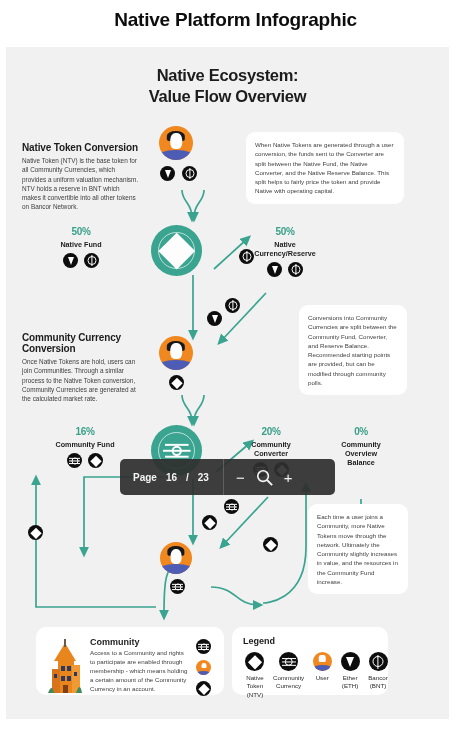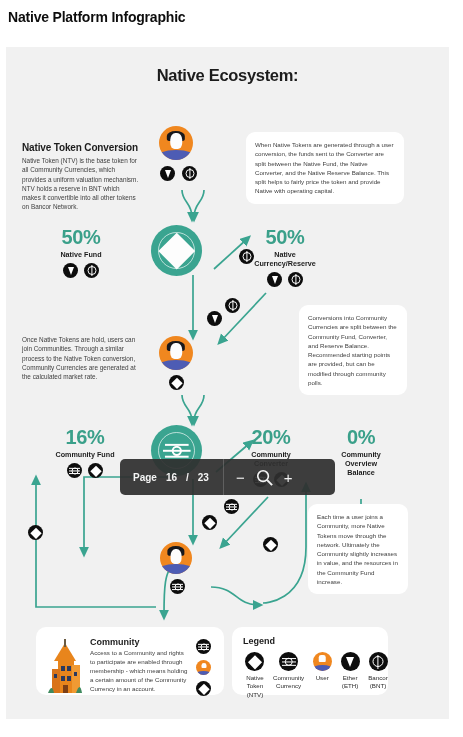--- a/index.html
+++ b/index.html
@@ -3,25 +3,26 @@
 <meta charset="utf-8">
 <style>
   * { box-sizing: border-box; margin: 0; padding: 0; }
   html, body {
     width: 463px; height: 737px;
     background: #ffffff;
     font-family: "Liberation Sans", sans-serif;
     overflow: hidden;
   }
   #page-title {
-    font-size: 14px;
+    font-size: 19px;
     font-weight: bold;
     color: #0d0d0d;
     padding: 9px 0 0 8px;
     letter-spacing: -0.2px;
+    text-align: center;
   }
   #infographic {
     position: absolute;
     left: 6px; top: 47px;
     width: 443px; height: 672px;
     background: #f1f1f1;
     overflow: hidden;
     padding-left: 41px;
   }
   #ig-title {
@@ -53,21 +54,21 @@
     border-radius: 9px;
     padding: 8px 9px;
     font-size: 6.2px;
     color: #3d3d3d;
     line-height: 1.5;
   }
 
   
   .pct-group { position: absolute; text-align: center; }
   .pct {
-    font-size: 20px; font-weight: bold; color: #3aa08a;
+    font-size: 10px; font-weight: bold; color: #3aa08a;
     letter-spacing: -0.4px; line-height: 1;
   }
   .pct-label {
     font-size: 7.2px; font-weight: bold; color: #1c1c1c;
     margin-top: 3px; line-height: 1.25;
   }
   .pct-icons {
     margin-top: 4px; display: flex; justify-content: center; gap: 6px;
   }
 
@@ -247,20 +248,21 @@
 </style>
 </head>
 <body>
 
 <div id="page-title">Native Platform Infographic</div>
 
 <div id="infographic">
 
   <div id="ig-title">
     <div>Native Ecosystem:</div>
+    <div>Value Flow Overview</div>
   </div>
 
   <svg id="flow-svg" viewBox="0 0 443 672">
     <defs>
       <marker id="ah" markerWidth="7" markerHeight="7" refX="3.2" refY="3" orient="auto">
         <path d="M0,0 L6.4,3 L0,6 z" fill="#3aa490"></path>
       </marker>
     </defs>
     <g fill="none" stroke="#3aa490" stroke-width="1.7" marker-end="url(#ah)">
 
@@ -341,20 +343,21 @@
       <div class="tok tok-eth"></div>
       <div class="tok tok-bnt"></div>
     </div>
   </div>
 
   <div class="tok tok-bnt" style="position:absolute; left:219px; top:251px;"></div>
   <div class="tok tok-eth" style="position:absolute; left:201px; top:264px;"></div>
   <div class="tok tok-bnt" style="position:absolute; left:233px; top:202px;"></div>
 
   <div class="textblock" style="left:16px; top:285px; width:122px;">
+    <div class="sec-head">Community Currency Conversion</div>
     <div class="sec-body">Once Native Tokens are hold, users can join Communities. Through a similar process to the Native Token conversion, Community Currencies are generated at the calculated market rate.</div>
   </div>
 
   <div class="callout" style="left:293px; top:258px; width:108px;">Conversions into Community Currencies are split between the Community Fund, Converter, and Reserve Balance. Recommended starting points are provided, but can be modified through community polls.</div>
 
   <div class="avatar" style="left:153px; top:289px; width:34px; height:34px;">
     <div class="hair"></div>
       <div class="face"></div>
       <div class="body"></div>
   </div>

